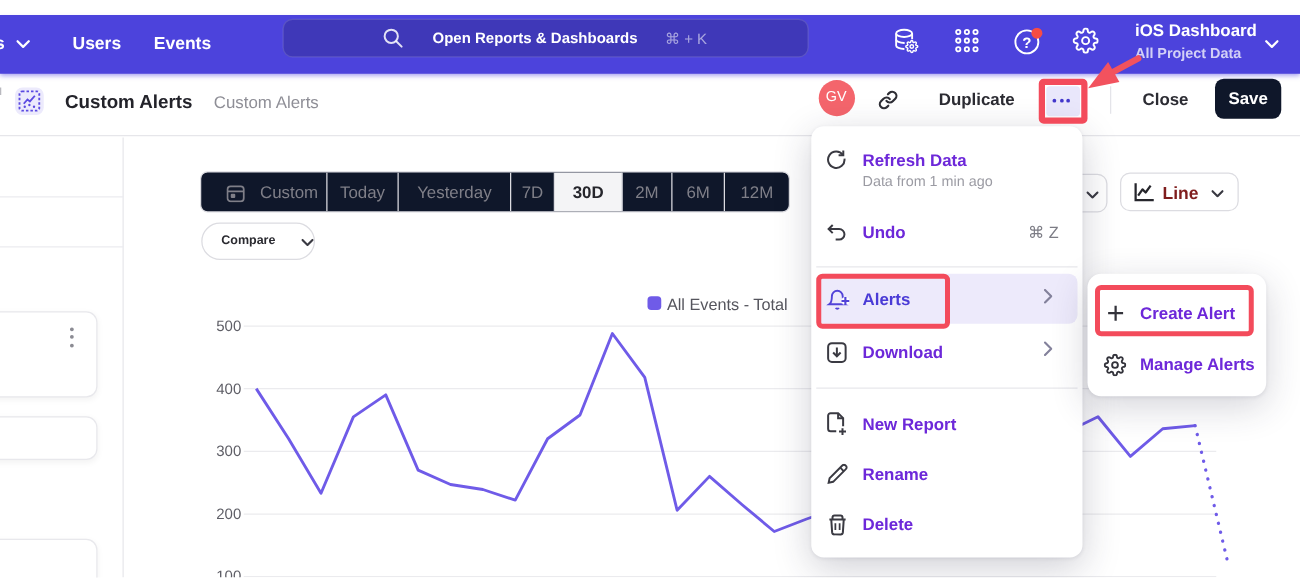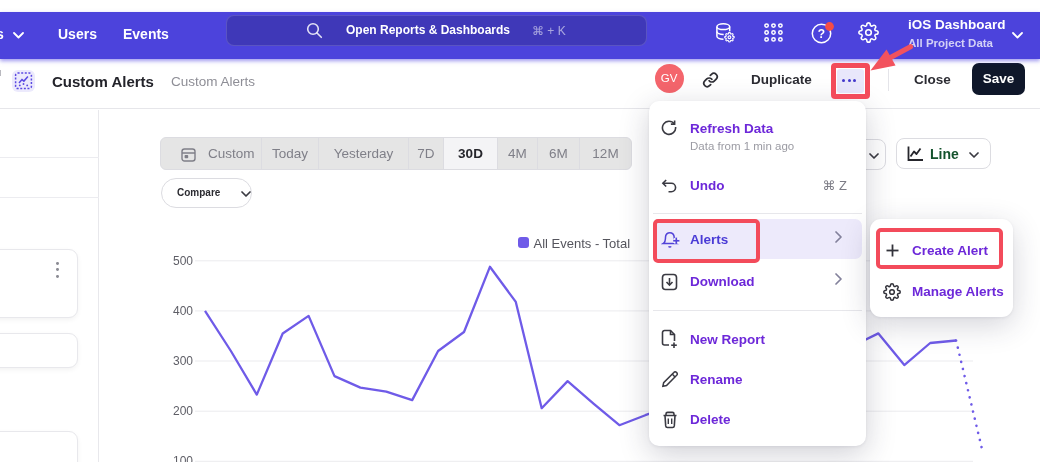--- a/index.html
+++ b/index.html
@@ -52,36 +52,36 @@
     background:#fff; border-right:1px solid #e8e8ec; }
   .lpline { position:absolute; left:0; width:98.5px; height:1px; background:#ececf0; }
   .lpcard { position:absolute; left:-22px; width:100px; background:#fff;
     border:1px solid #e8e8ec; border-radius:9px;
     box-shadow:0 2px 5px rgba(0,0,0,.05); }
   .vdots span { display:block; width:2.8px; height:2.8px; border-radius:50%;
     background:#8b8b93; margin:0 0 3.6px 0; }
 
   
   #rangebar { position:absolute; left:160px; top:137px; height:33px;
-    display:flex; background:#e5e5e5; border:1px solid #dcdce1; border-radius:6px;
+    display:flex; background:#0f172a; border:1px solid #dcdce1; border-radius:6px;
     overflow:hidden; }
   .rcell { height:31px; line-height:31px; text-align:center; font-size:13.5px;
     color:#7f7f88; border-right:1px solid #dcdce1; }
   .rcell:last-child { border-right:none; }
   .rsel { background:#f4f4f6; color:#26262c; font-weight:700; }
   #compare { position:absolute; left:161px; top:178px; width:91px; height:30px;
     border:1px solid #dcdce1; border-radius:15px; background:#fff;
     font-size:10px; font-weight:700; color:#2b2b31; text-align:left;
     line-height:28px; padding-left:15px; }
   #linepart { position:absolute; left:846px; top:139px; width:40px; height:31px;
     border:1px solid #dcdce1; border-radius:8px; background:#fff; }
   #linebtn { position:absolute; left:896px; top:138px; width:95px; height:31px;
     border:1px solid #dcdce1; border-radius:8px; background:#fff; }
   #linebtn span { position:absolute; left:33px; top:7px; font-size:14px;
-    font-weight:700; color:#14532d; }
+    font-weight:700; color:#7f1d1d; }
 
   
   #legend { position:absolute; left:517.5px; top:236px; }
   #legend .sq { position:absolute; left:0; top:0.5px; width:11.5px; height:11.5px;
     background:#6f5be8; border-radius:3px; }
   #legend .lt { position:absolute; left:16px; top:0; width:150px; font-size:13px;
     color:#55555d; white-space:nowrap; }
 
   
   #menu { position:absolute; left:649px; top:101px; width:217px; height:345px;
@@ -153,21 +153,21 @@
         <rect x="1" y="2" width="13" height="12" rx="2.5" fill="none" stroke="#7f7f88" stroke-width="1.4"></rect>
         <line x1="1" y1="6" x2="14" y2="6" stroke="#7f7f88" stroke-width="1.4"></line>
         <rect x="3.6" y="8" width="3.6" height="3.3" rx="0.8" fill="#7f7f88"></rect>
       </svg>
       <span style="margin-left:27px">Custom</span>
     </div>
     <div class="rcell" style="width:57px">Today</div>
     <div class="rcell" style="width:90px">Yesterday</div>
     <div class="rcell" style="width:35px">7D</div>
     <div class="rcell rsel" style="width:54px">30D</div>
-    <div class="rcell" style="width:40px">4M</div>
+    <div class="rcell" style="width:40px">2M</div>
     <div class="rcell" style="width:42px">6M</div>
     <div class="rcell" style="width:51px">12M</div>
   </div>
   <div id="compare">Compare
     <svg width="10" height="6" viewBox="0 0 10 6" style="position:absolute;left:79px;top:12px">
       <polyline points="1,1 5,5 9,1" fill="none" stroke="#3a3a42" stroke-width="1.7" stroke-linecap="round" stroke-linejoin="round"></polyline>
     </svg>
   </div>
 
   <div id="linepart">

